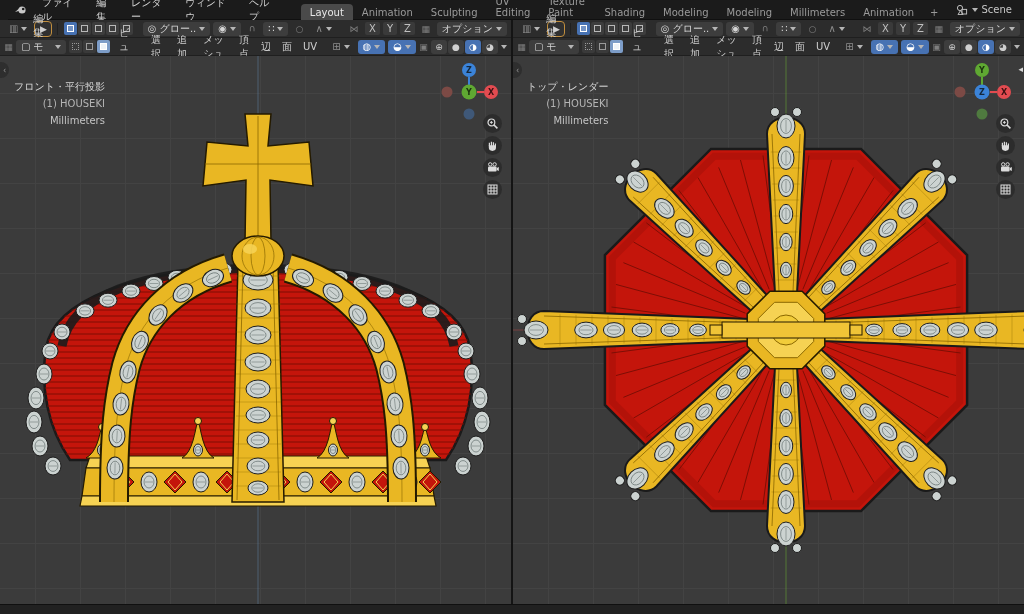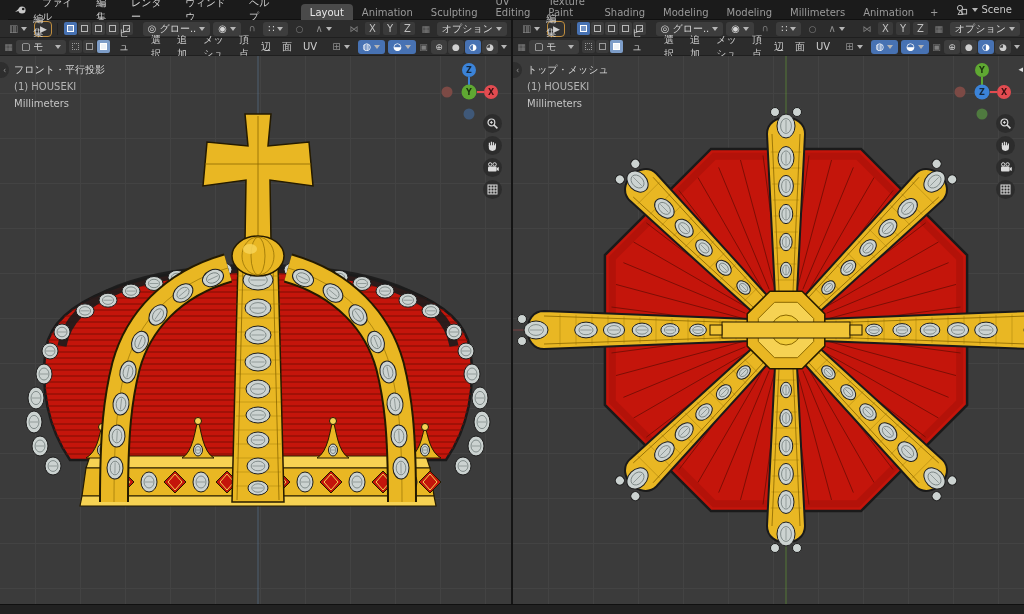--- a/index.html
+++ b/index.html
@@ -41,21 +41,21 @@
   .msel.active { background:#7d9dc8; }
   .msel.active i { background:#eef3f8; border:1px solid #fff; }
   .hmenu { padding:2px 6px; color:#cfcfcf; }
   .hmenu.narrow { padding:2px 4px; }
   .axis-toggle { background:#3a3a3a; border-radius:2px; padding:0 4px; height:13px; line-height:13px; color:#c0c0c0; }
   .viewport { position:relative; flex:1; background:var(--viewport-bg);
     background-image:linear-gradient(var(--grid) 1px, transparent 1px),
                      linear-gradient(90deg, var(--grid) 1px, transparent 1px);
     background-size:45px 45px; background-position:-10px -8px; overflow:hidden; }
   .vp-svg { position:absolute; inset:0; }
-  .vp-info { position:absolute; left:14px; top:5px; line-height:17px; pointer-events:none; }
+  .vp-info { position:absolute; left:14px; top:22px; line-height:17px; pointer-events:none;text-align:right; }
   .vp-info .l1 { color:#d4d4d4; }
   .vp-info .l2 { color:#b4b4b4; }
   .vp-info .l3 { color:#c4c4c4; }
   .gizmo { position:absolute; top:4px; right:6px; }
   .vp-ctrls { position:absolute; top:58px; right:9px; display:flex; flex-direction:column; gap:3px; }
   .ctrl { width:19px; height:19px; border-radius:50%; background:rgba(42,42,42,.85); display:flex; align-items:center; justify-content:center; }
   .pulltab { position:absolute; left:0; top:6px; width:9px; height:16px; background:#2e2e2e; border-radius:0 8px 8px 0; color:#9a9a9a; font-size:8px; display:flex; align-items:center; justify-content:center; }
   .ntab { position:absolute; right:1px; top:8px; color:#d8d8d8; font-size:9px; }
   .statusbar { height:10px; background:#212121; border-top:1px solid #101010; }
   .magnet { display:inline-block; transform:translateY(-1px); }
@@ -1231,21 +1231,21 @@
           <polygon points="300.7,285.5 284.5,301.7 261.5,301.7 245.3,285.5 245.3,262.5 261.5,246.3 284.5,246.3 300.7,262.5" fill="#f6d253" stroke="#8a6700" stroke-width="1"></polygon>
           <circle cx="273" cy="274" r="15" fill="#f2cc3a" stroke="#8a6700" stroke-width="1"></circle>
           <polygon points="280.0,274.0 277.9,278.9 273.0,281.0 268.1,278.9 266.0,274.0 268.1,269.1 273.0,267.0 277.9,269.1" fill="#caa21a" stroke="#241a00" stroke-width="1"></polygon>
           <rect x="209" y="266" width="128" height="16" fill="#f0c437" stroke="#241a00" stroke-width="1"></rect>
           <rect x="197" y="269" width="12" height="10" fill="#f0c437" stroke="#241a00" stroke-width="1"></rect>
           <rect x="337" y="269" width="12" height="10" fill="#f0c437" stroke="#241a00" stroke-width="1"></rect>
         </svg>
       <span class="pulltab">‹</span>
       <span class="ntab">◂</span>
       <div class="vp-info">
-        <div class="l1">トップ・メッシュ</div>
+        <div class="l1">トップ・レンダー</div>
         <div class="l2">(1) HOUSEKI</div>
         <div class="l3">Millimeters</div>
       </div>
       <svg class="gizmo" width="72" height="64" viewBox="0 0 72 64">
         <line x1="36" y1="17" x2="36" y2="25" stroke="#5fa832" stroke-width="2"></line>
         <line x1="44" y1="32" x2="51" y2="32" stroke="#e24b50" stroke-width="2"></line>
         <circle cx="36" cy="10" r="7" fill="#5fa832"></circle>
         <text x="36" y="13" text-anchor="middle" font-size="8" font-weight="bold" fill="#1c330e">Y</text>
         <circle cx="14" cy="32" r="5.5" fill="#7c4a45"></circle>
         <circle cx="58" cy="32" r="7" fill="#e24b50"></circle>

